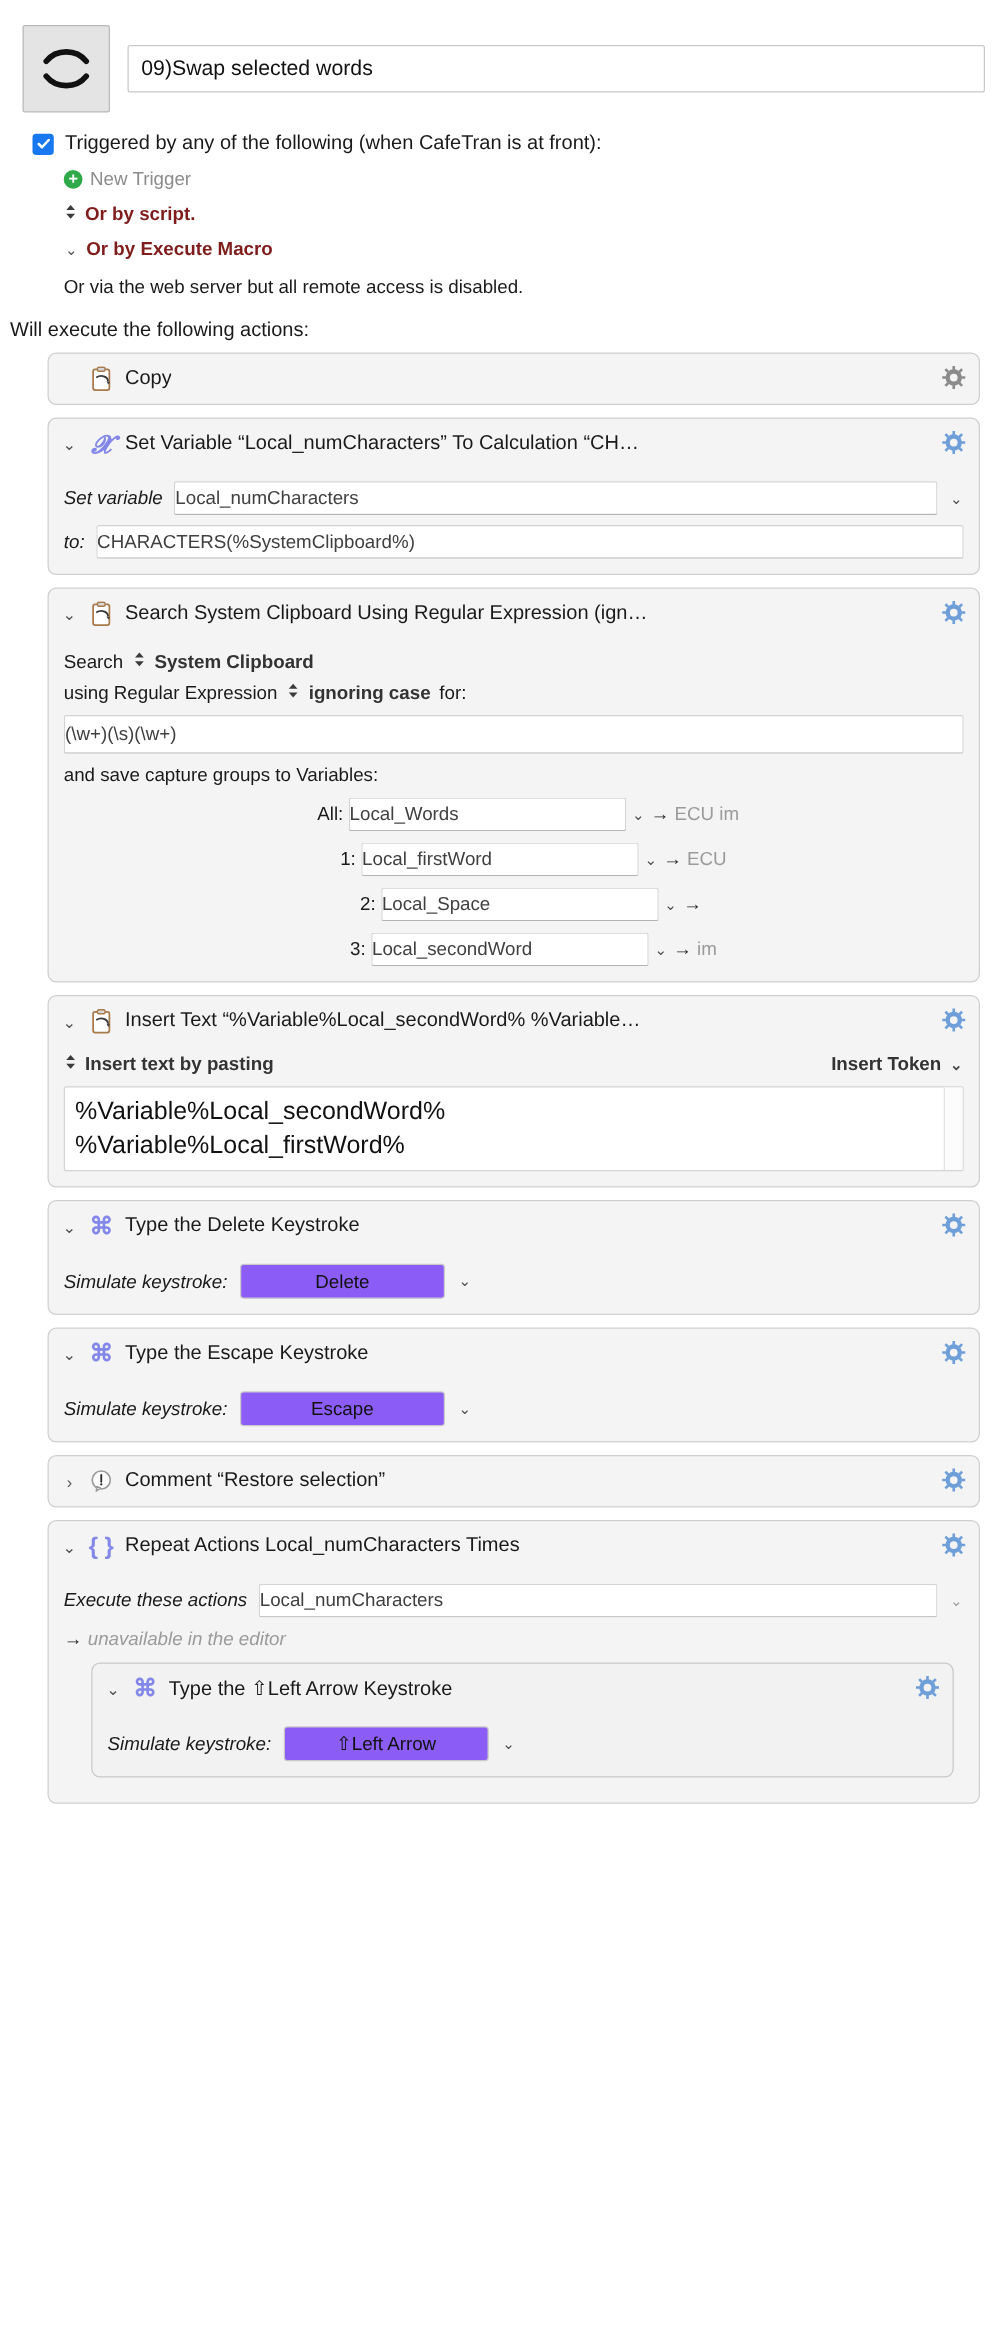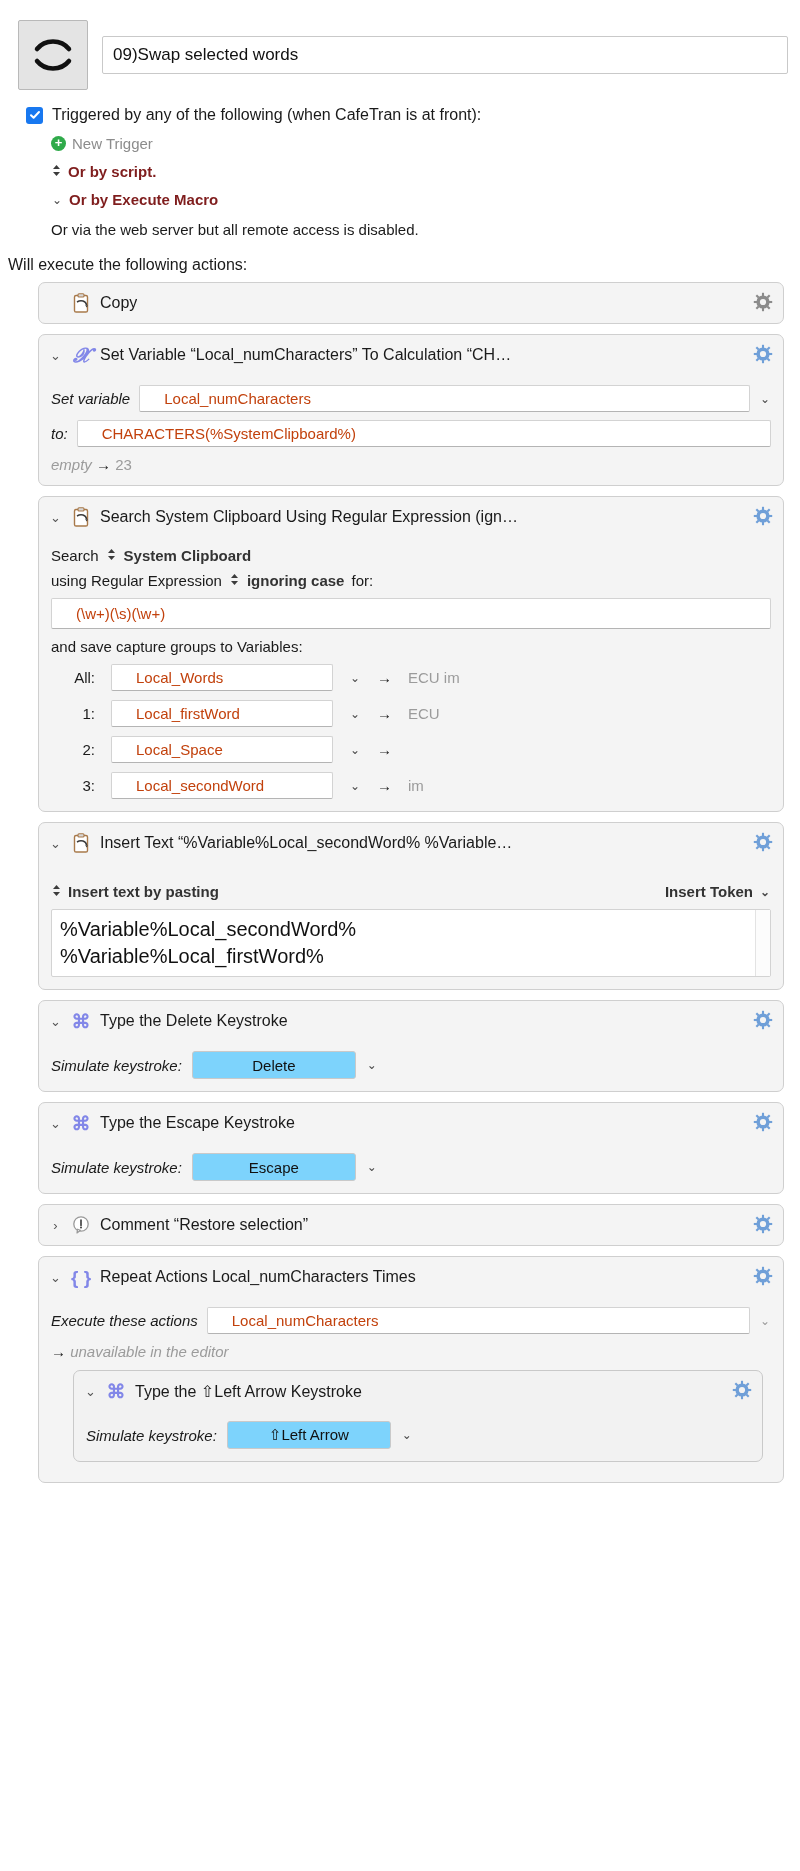--- a/index.html
+++ b/index.html
@@ -85,53 +85,53 @@
   .icn svg{display:block;}
   .glyph-cmd{color:#8287e8;font-size:19px;line-height:1;font-weight:600;}
   .glyph-x{color:#8287e8;font-size:20px;line-height:1;font-family:"DejaVu Serif",serif;font-style:italic;font-weight:700;}
   .glyph-brace{color:#8287e8;font-size:19px;line-height:1;font-weight:700;}
 
   .a-body{padding:2px 12px 12px 12px;}
   .row{display:flex;align-items:center;gap:9px;margin-top:8px;font-size:15px;color:#1a1a1a;}
   .lbl{white-space:nowrap;font-style:italic;}
   .tfield{
     background:#fff;border:1px solid #d3d3d3;border-bottom-color:#b4b4b4;border-radius:2px;
-    height:27px;display:flex;align-items:center;padding:0 24px;
-    font-size:15px;color:#c2410c;overflow:hidden;white-space:nowrap;box-sizing:border-box;
+    height:27px;display:flex;align-items:center;padding:0 0;
+    font-size:15px;color:#404040;overflow:hidden;white-space:nowrap;box-sizing:border-box;
   }
   .grow{flex:1 1 auto;min-width:0;}
   .chev{color:#4a4a4a;font-size:12px;flex:0 0 12px;text-align:center;user-select:none;}
   .muted{color:#9b9b9b;}
   .muted-i{color:#9b9b9b;font-style:italic;}
   .arrow{color:#222;font-size:15px;}
   .note{margin-top:9px;font-size:15px;}
 
   
-  .cg{display:flex;align-items:center;gap:16px;margin-top:9px;font-size:15px;}
+  .cg{display:flex;align-items:center;gap:4px;margin-top:9px;font-size:15px;justify-content:center;}
   .cg .cglbl{width:44px;text-align:right;flex:0 0 44px;}
   .cg .tfield{width:222px;flex:0 0 222px;}
   .cg .res{color:#9b9b9b;}
 
   
   .tarea{
     background:#fff;border:1px solid #d3d3d3;border-radius:2px;
     padding:6px 8px;font-size:20px;color:#111;line-height:1.35;
     min-height:48px;position:relative;box-sizing:border-box;
   }
   .tarea .scroll{
     position:absolute;top:0;right:0;bottom:0;width:14px;
     background:#fcfcfc;border-left:1px solid #e3e3e3;
   }
-  .seg-row{display:flex;align-items:center;justify-content:space-between;margin-top:18px;font-size:15px;}
+  .seg-row{display:flex;align-items:center;justify-content:space-between;margin-top:4px;font-size:15px;}
   .seg-left{display:flex;align-items:center;gap:6px;font-weight:bold;color:#333;}
   .seg-right{display:flex;align-items:center;gap:6px;font-weight:bold;color:#333;}
 
   .ksrow{display:flex;align-items:center;gap:10px;margin-top:8px;font-size:15px;}
   .ksfield{
-    background:#7dd3fc;border:1px solid #c9c9c9;border-radius:3px;
+    background:#8b5cf6;border:1px solid #c9c9c9;border-radius:3px;
     height:28px;min-width:164px;display:flex;align-items:center;justify-content:center;
     font-size:15px;color:#111;padding:0 10px;box-sizing:border-box;
   }
   .searchrow{display:flex;align-items:center;gap:7px;margin-top:8px;font-size:15px;}
   .b{font-weight:bold;color:#333;}
   .regexfield{margin-top:9px;}
 </style>
 </head>
 <body>
 
@@ -249,25 +249,20 @@
           <span class="tfield grow">
             <span>Local_numCharacters</span>
           </span>
           <span class="chev">⌄</span>
         </div>
         <div class="row">
           <span class="lbl">to:</span>
           <span class="tfield grow">
             <span>CHARACTERS(%SystemClipboard%)</span>
           </span>
-        </div>
-        <div class="note">
-          <span class="muted-i">empty</span>
-          <span class="arrow">→</span>
-          <span class="muted">23</span>
         </div>
       </div>
     </div>
 
     <div class="action">
       <div class="a-title">
         <span class="disclose">⌄</span>
         <span class="icn">
           <svg width="19" height="21" viewBox="0 0 19 21" aria-hidden="true">
             <rect x="2.5" y="2.5" width="13" height="16.5" rx="1.6" fill="#fff" stroke="#a8794a" stroke-width="1.4"></rect>

